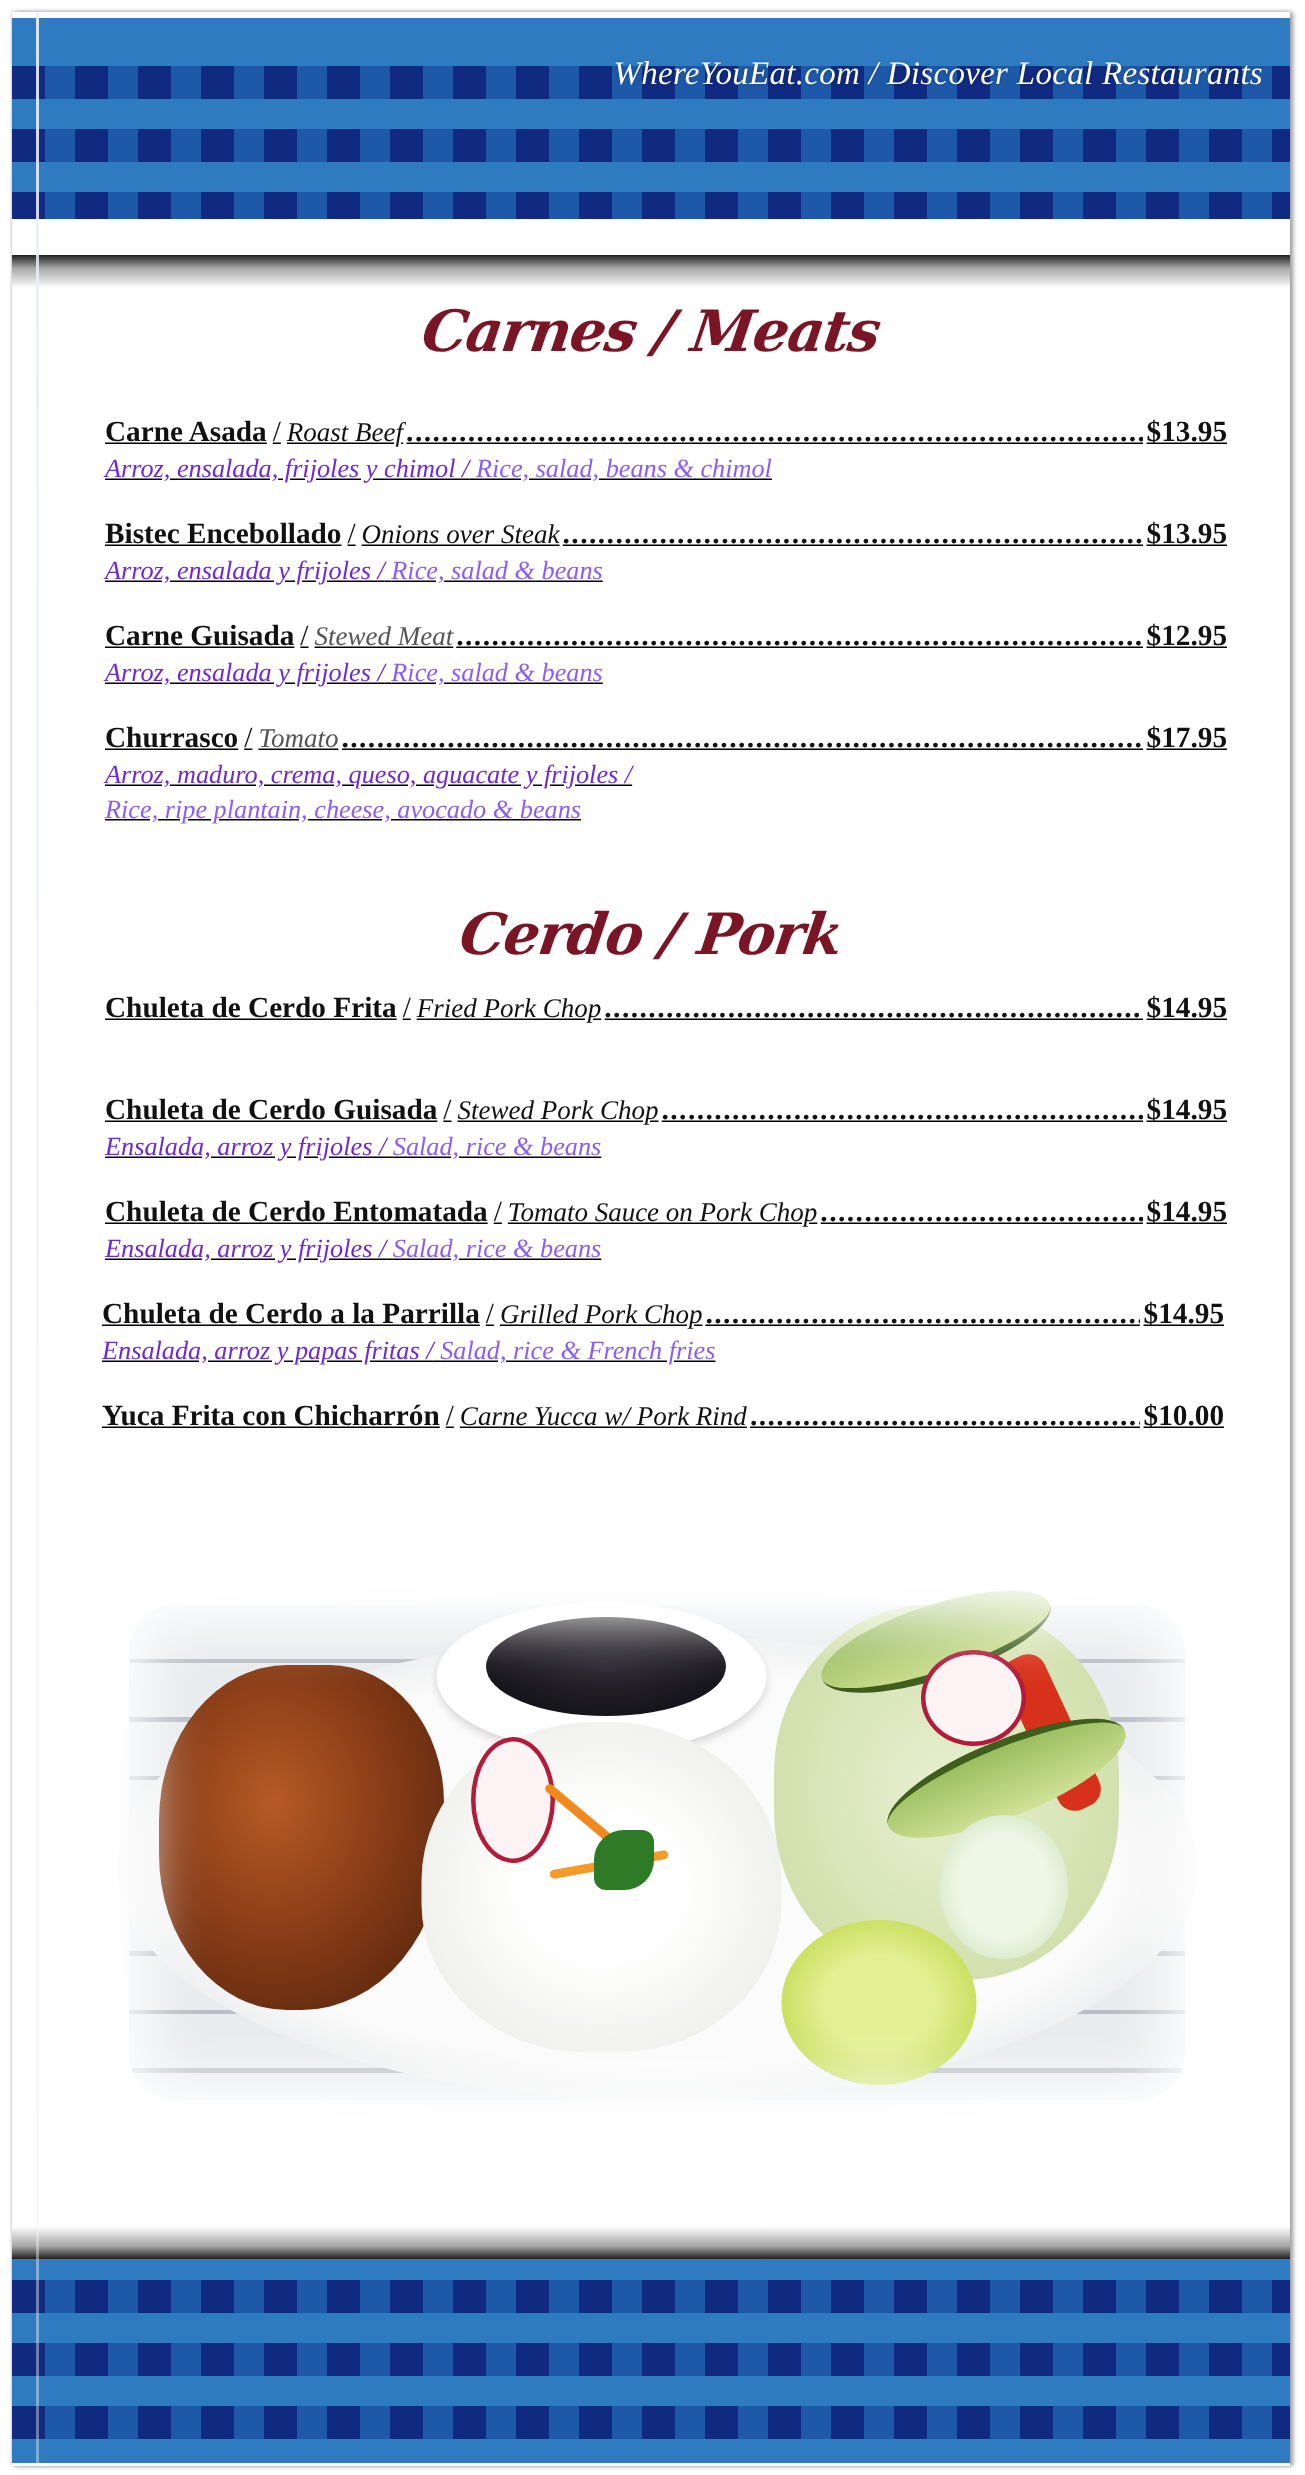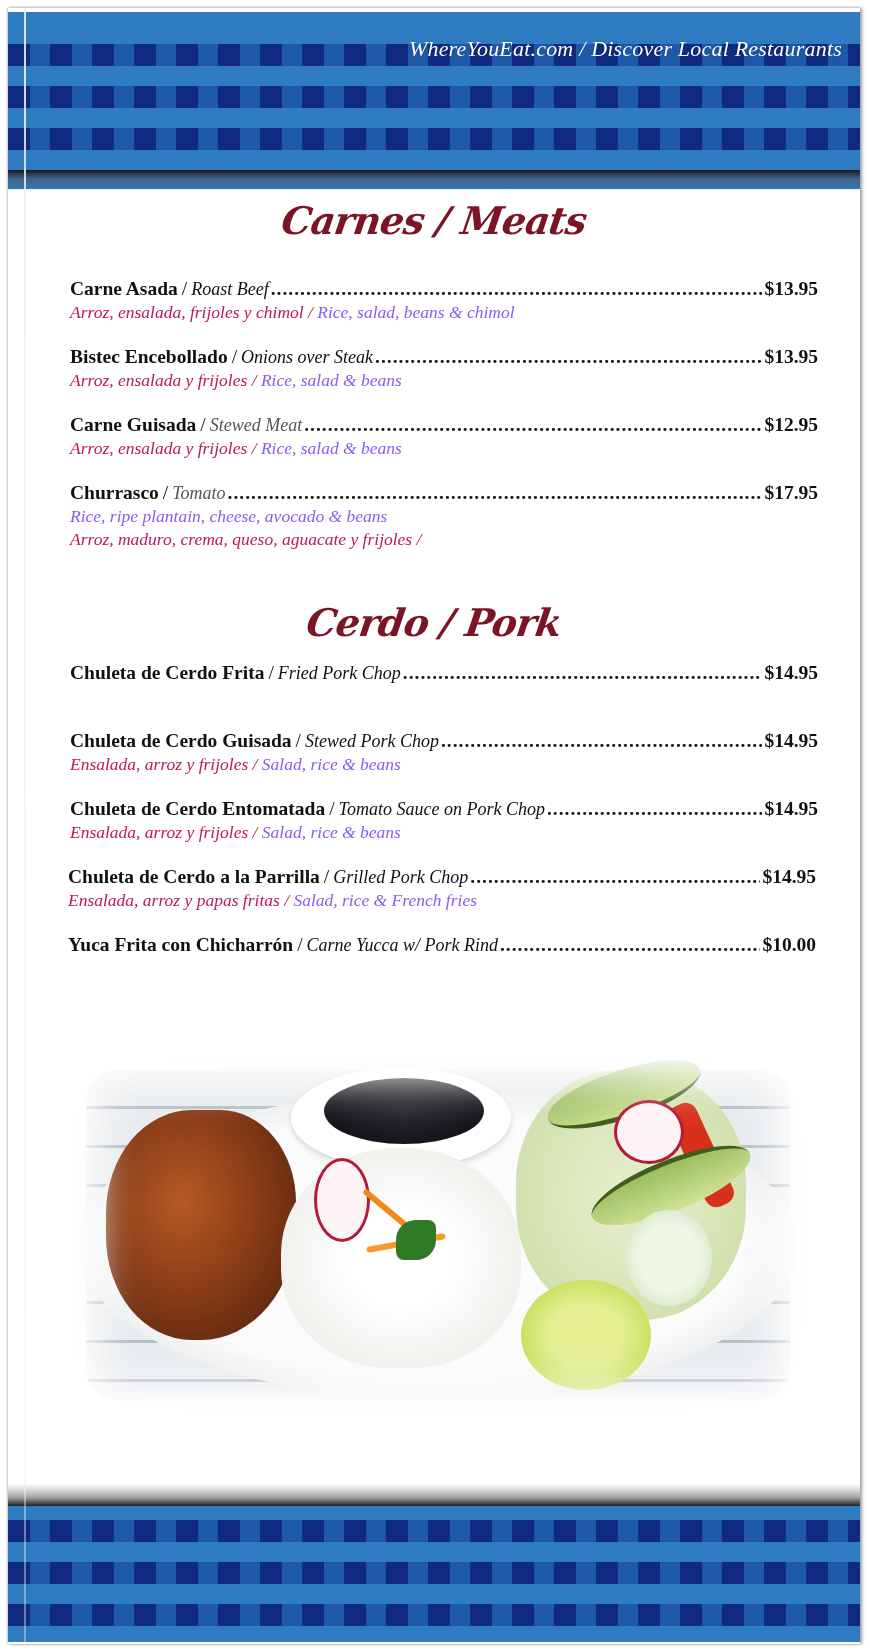--- a/index.html
+++ b/index.html
@@ -17,21 +17,21 @@
   .crease {
     position: absolute; left: 24px; top: 8px; width: 2px; height: 1636px;
     background: linear-gradient(to bottom, rgba(235,240,248,0.9), rgba(240,240,240,0.4));
     z-index: 5;
   }
   .banner {
     position: absolute; left: 0; width: 852px;
     background: #2f7bc2;
     overflow: hidden;
   }
-  .banner.top { top: 4px; height: 177px; text-align: right; }
+  .banner.top { top: 4px; height: 134px; text-align: right; }
   .banner.bottom { top: 1498px; height: 136px; }
   .check-row {
     position: absolute; left: 0; width: 100%; height: 22px;
     background:
       repeating-linear-gradient(to right,
         #0f2a80 0px, #0f2a80 22px,
         #1d59a8 22px, #1d59a8 42px);
   }
   .banner.top .r1 { top: 32px; }
   .banner.top .r2 { top: 74px; }
@@ -54,39 +54,39 @@
     letter-spacing: 0.2px;
     text-shadow: 0 0 2px rgba(0,0,0,0.3);
   }
   .section-title {
     position: absolute; left: 0; width: 852px; text-align: center;
     color: #7a1526; font-style: italic; font-weight: bold;
     font-family: "DejaVu Serif", serif;
     font-size: 38px; letter-spacing: -1px;
     transform: skewX(-8deg);
   }
-  .item { position: absolute; left: 62px; width: 748px; }
+  .item { position: absolute; left: 62px; width: 748px; text-decoration: underline; }
   .line1 {
     display: flex; align-items: baseline; font-size: 19.5px; color: #111;
     white-space: nowrap;
   }
   .name { font-weight: bold; }
   .sep { margin: 0 4px; }
   .en { font-style: italic; font-size: 18px; }
   .en.faint { color: #555; }
   .dots {
     flex: 1; overflow: hidden; margin: 0 2px;
     font-weight: bold; letter-spacing: 1px;
   }
   .dots::after {
     content: "........................................................................................................................................................................................................................";
   }
   .price { font-weight: bold; }
   .line2 { font-size: 17.5px; font-style: italic; margin-top: 2px; white-space: nowrap; }
-  .es { color: #be185d; }
+  .es { color: #6d28d9; }
   .en2 { color: #8b5cf6; }
   .photo {
     position: absolute; left: 58px; top: 1042px; width: 744px; height: 370px;
     border-radius: 40px;
     overflow: hidden;
     background: radial-gradient(ellipse at center, #e8ecf2 0%, #f6f7f9 70%, #ffffff 100%);
   }
   .photo .table-bg {
     position: absolute; inset: 20px;
     background: repeating-linear-gradient(to bottom, #e9ecef 0px, #e9ecef 36px, #b9bfc6 36px, #b9bfc6 39px);
@@ -201,24 +201,24 @@
 
   <div class="item" style="top:474px;">
     <div class="line1">
       <span class="name">Churrasco</span>
       <span class="sep">/</span>
       <span class="en faint">Tomato</span>
       <span class="dots"></span>
       <span class="price">$17.95</span>
     </div>
     <div class="line2">
+      <span class="es">Arroz, maduro, crema, queso, aguacate y frijoles /</span>
+    </div>
+    <div class="line2">
       <span class="en2">Rice, ripe plantain, cheese, avocado &amp; beans</span>
-    </div>
-    <div class="line2">
-      <span class="es">Arroz, maduro, crema, queso, aguacate y frijoles /</span>
     </div>
   </div>
 
   <div class="section-title" style="top:592px;">Cerdo / Pork</div>
 
   <div class="item" style="top:654px;">
     <div class="line1">
       <span class="name">Chuleta de Cerdo Frita</span>
       <span class="sep">/</span>
       <span class="en">Fried Pork Chop</span>

